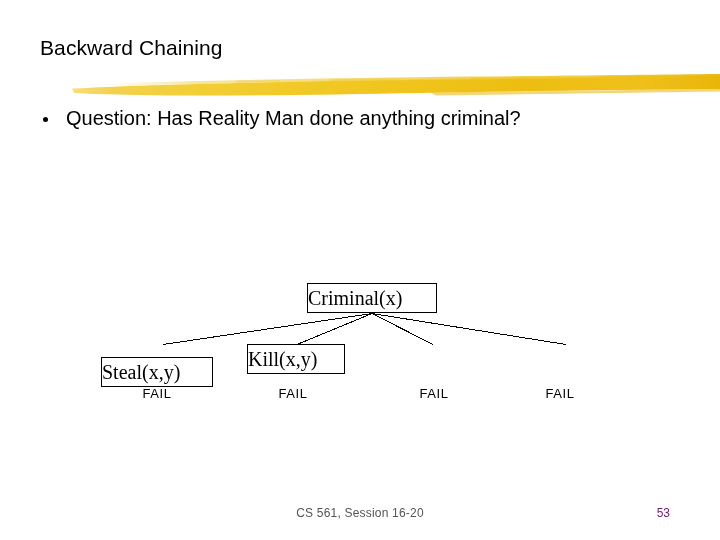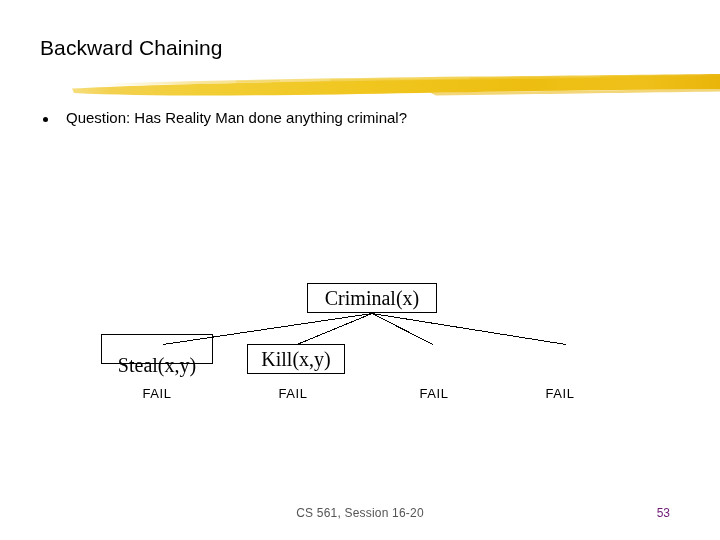--- a/index.html
+++ b/index.html
@@ -62,21 +62,21 @@
     width: 5px;
     height: 5px;
     border-radius: 50%;
     background: #000000;
   }
   #bullet-row .bullet-text {
     position: absolute;
     left: 26px;
     top: 0px;
     font-family: "Liberation Sans", sans-serif;
-    font-size: 15px;
+    font-size: 20px;
     color: #000000;
     white-space: nowrap;
     line-height: 20px;
   }
 
   
   #tree {
     position: absolute;
     left: 0px;
     top: 270px;
@@ -91,21 +91,20 @@
   }
   .node-box {
     position: absolute;
     border: 1px solid #000000;
     background: transparent;
     box-sizing: border-box;
     font-family: "Liberation Serif", serif;
     font-size: 20px;
     color: #000000;
     line-height: 1;
-    text-align: center;
     white-space: nowrap;
     overflow: visible;
   }
   .node-box .node-label {
     display: block;
     position: relative;
   }
   .fail-label {
     position: absolute;
     font-family: "Liberation Sans", sans-serif;
@@ -193,21 +192,21 @@
         <line x1="372" y1="43.5" x2="297" y2="74.5"></line>
         <line x1="372" y1="43.5" x2="433" y2="74.5"></line>
         <line x1="372" y1="43.5" x2="566" y2="74.5"></line>
       </g>
     </svg>
 
     <div class="node-box" style="left:307px; top:13px; width:130px; height:30px; padding-top:4px;">
       <span class="node-label">Criminal(x)</span>
     </div>
 
-    <div class="node-box" style="left:101px; top:64px; width:112px; height:30px; padding-top:20px;">
+    <div class="node-box" style="left:101px; top:87px; width:112px; height:30px; padding-top:4px;">
       <span class="node-label">Steal(x,y)</span>
     </div>
     <div class="fail-label" style="left:101px; top:116px; width:112px;">FAIL</div>
 
     <div class="node-box" style="left:247px; top:74px; width:98px; height:30px; padding-top:4px;">
       <span class="node-label">Kill(x,y)</span>
     </div>
     <div class="fail-label" style="left:244px; top:116px; width:98px;">FAIL</div>
 
     <div class="fail-label" style="left:383px; top:116px; width:102px;">FAIL</div>

